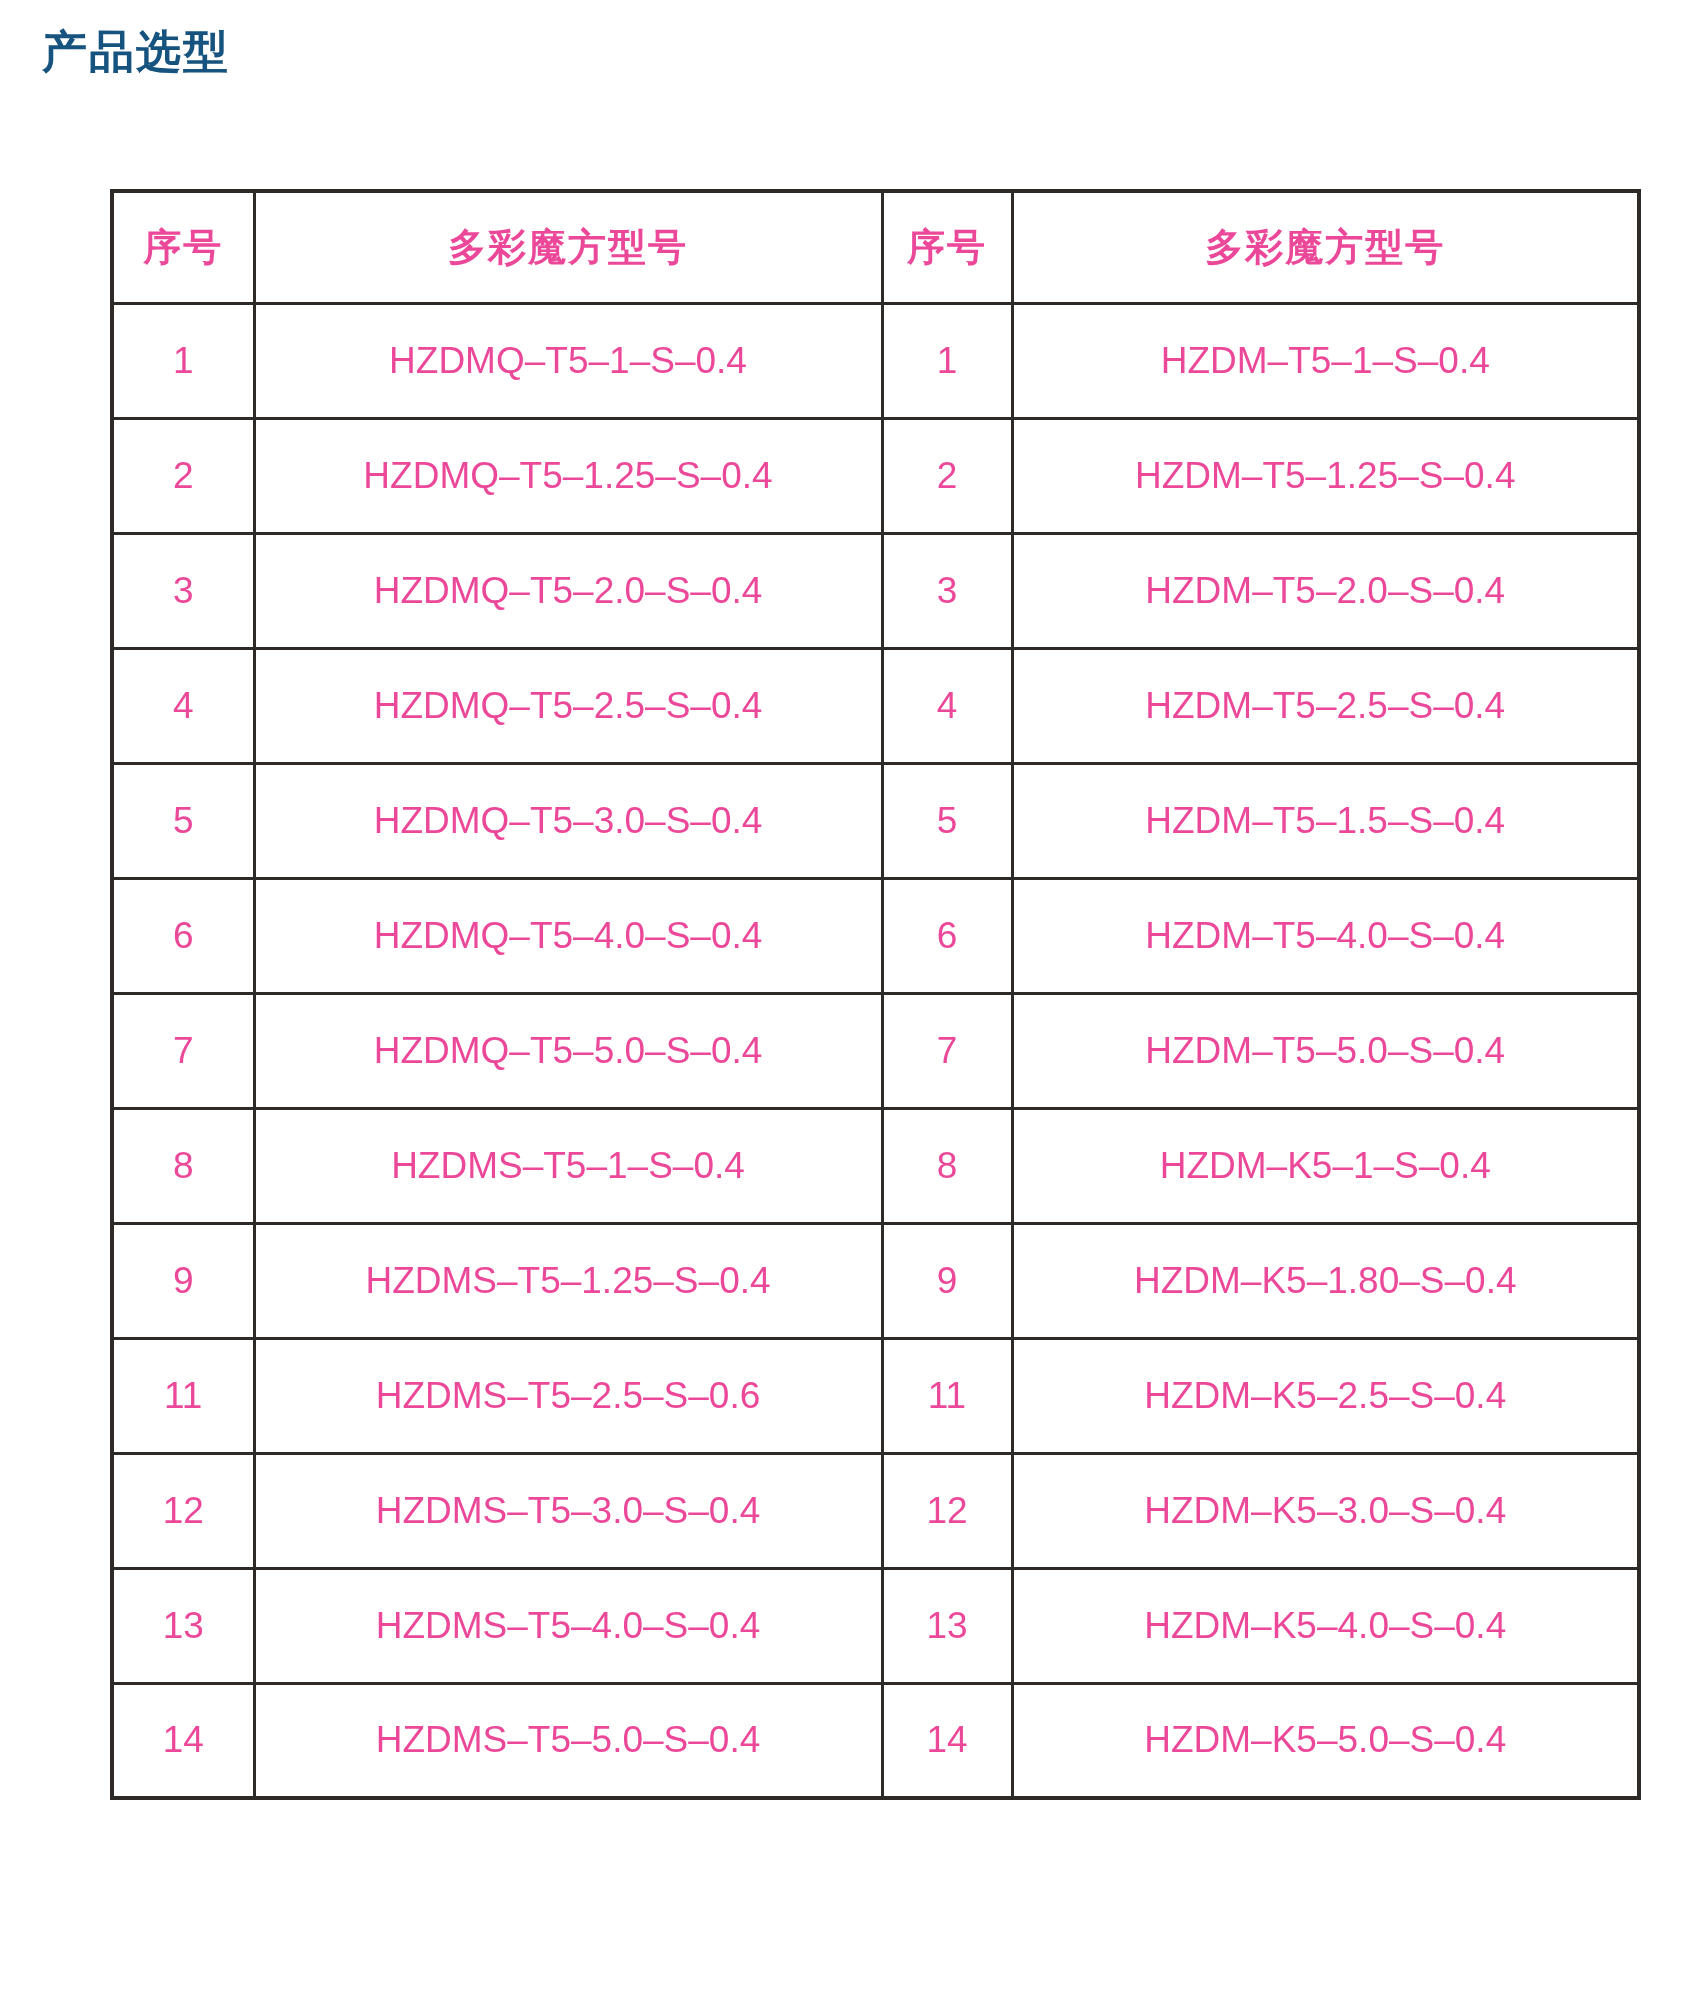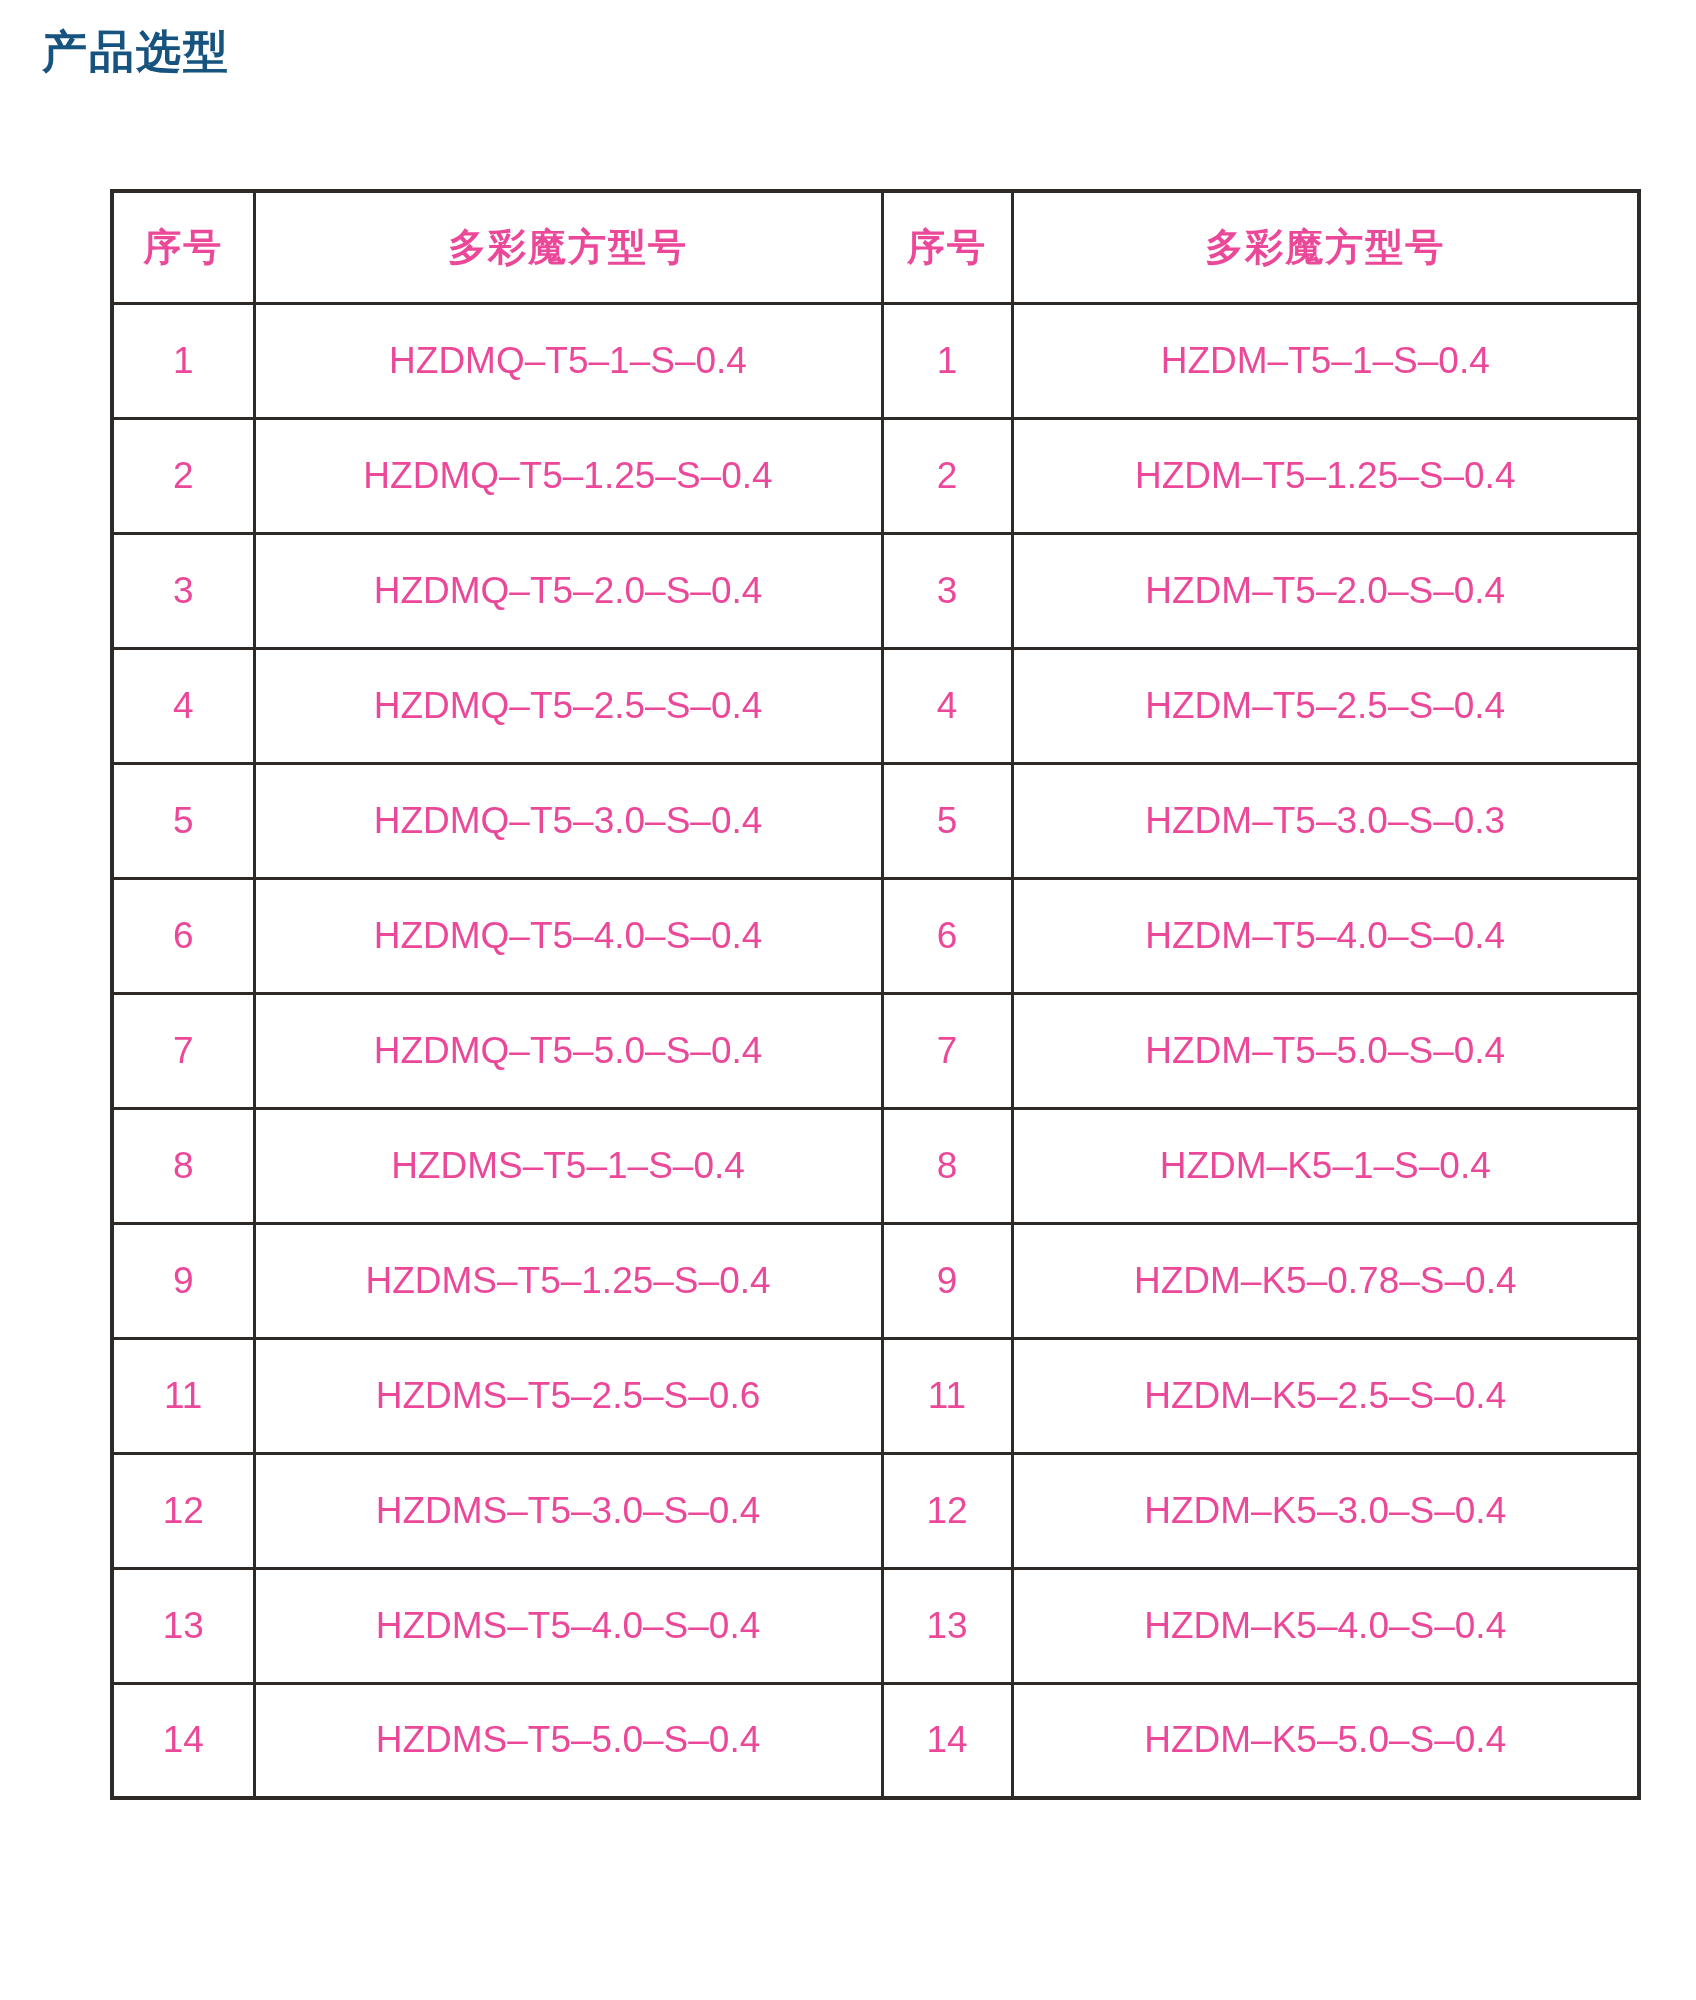--- a/index.html
+++ b/index.html
@@ -105,21 +105,21 @@
         <tr>
           <td>4</td>
           <td>HZDMQ–T5–2.5–S–0.4</td>
           <td>4</td>
           <td>HZDM–T5–2.5–S–0.4</td>
         </tr>
         <tr>
           <td>5</td>
           <td>HZDMQ–T5–3.0–S–0.4</td>
           <td>5</td>
-          <td>HZDM–T5–3.0–S–0.3</td>
+          <td>HZDM–T5–1.5–S–0.4</td>
         </tr>
         <tr>
           <td>6</td>
           <td>HZDMQ–T5–4.0–S–0.4</td>
           <td>6</td>
           <td>HZDM–T5–4.0–S–0.4</td>
         </tr>
         <tr>
           <td>7</td>
           <td>HZDMQ–T5–5.0–S–0.4</td>
@@ -129,21 +129,21 @@
         <tr>
           <td>8</td>
           <td>HZDMS–T5–1–S–0.4</td>
           <td>8</td>
           <td>HZDM–K5–1–S–0.4</td>
         </tr>
         <tr>
           <td>9</td>
           <td>HZDMS–T5–1.25–S–0.4</td>
           <td>9</td>
-          <td>HZDM–K5–0.78–S–0.4</td>
+          <td>HZDM–K5–1.80–S–0.4</td>
         </tr>
         <tr>
           <td>11</td>
           <td>HZDMS–T5–2.5–S–0.6</td>
           <td>11</td>
           <td>HZDM–K5–2.5–S–0.4</td>
         </tr>
         <tr>
           <td>12</td>
           <td>HZDMS–T5–3.0–S–0.4</td>

